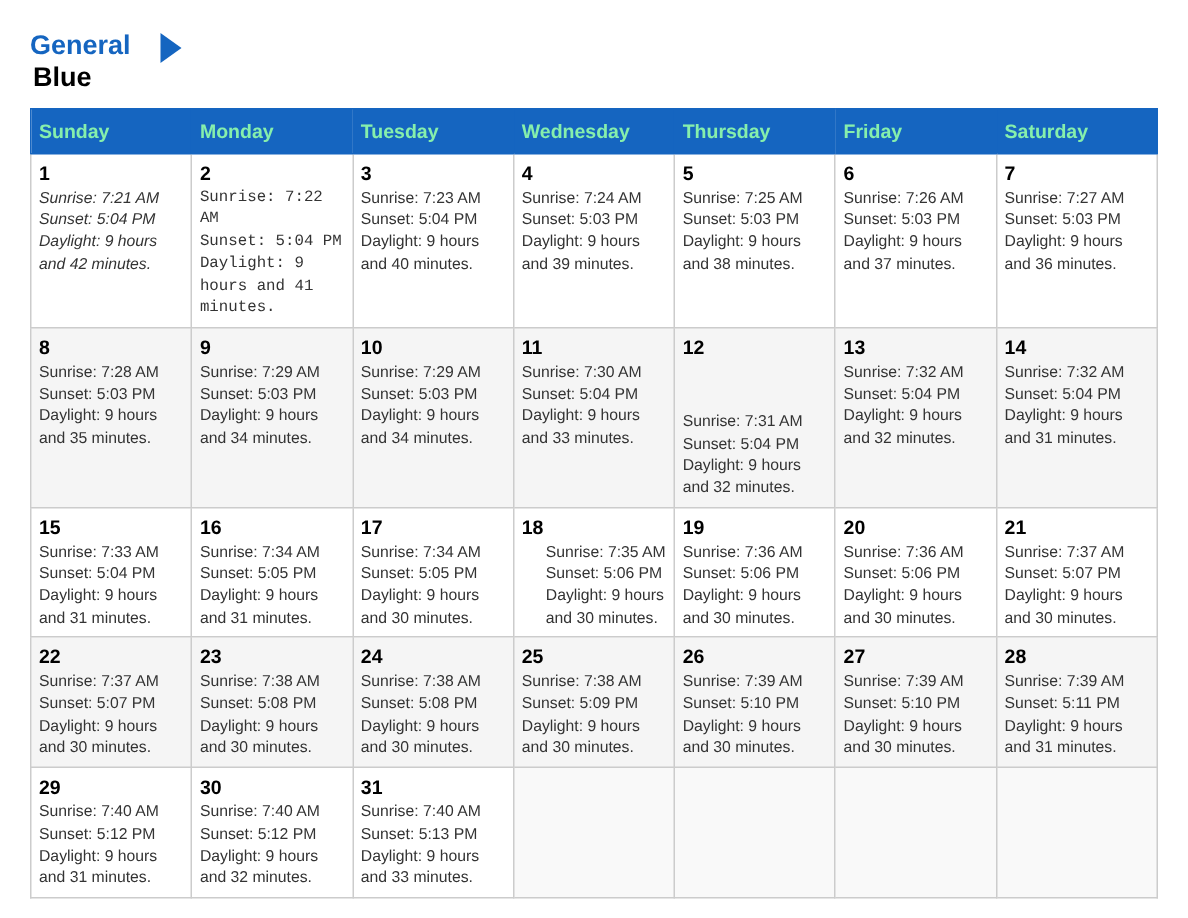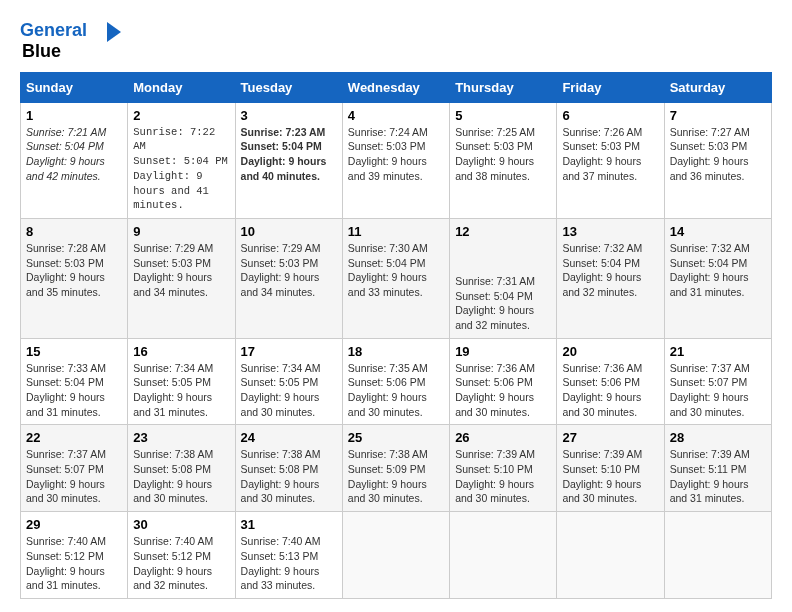--- a/index.html
+++ b/index.html
@@ -48,21 +48,21 @@
       font-weight: normal;
       color: #444;
     }
     .calendar {
       width: 100%;
       border-collapse: collapse;
       font-size: 11px;
     }
     .calendar thead th {
       background: #1565c0;
-      color: #ffffff;
+      color: #86efac;
       padding: 7px 5px;
       text-align: left;
       font-size: 13px;
       font-weight: bold;
       border: 1px solid #1565c0;
     }
     .calendar tbody td {
       border: 1px solid #ccc;
       vertical-align: top;
       padding: 5px;
@@ -132,21 +132,21 @@
 Daylight: 9 hours and 42 minutes.</div>
         </td>
         <td>
           <span class="day-num">2</span>
           <div class="day-info" style="white-space: pre-line; font-family: Liberation Mono, monospace;">Sunrise: 7:22 AM
 Sunset: 5:04 PM
 Daylight: 9 hours and 41 minutes.</div>
         </td>
         <td>
           <span class="day-num">3</span>
-          <div class="day-info" style="white-space: pre-line; font-weight: bold;">Sunrise: 7:23 AM
+          <div class="day-info" style="white-space: pre-line;">Sunrise: 7:23 AM
 Sunset: 5:04 PM
 Daylight: 9 hours and 40 minutes.</div>
         </td>
         <td>
           <span class="day-num">4</span>
           <div class="day-info" style="white-space: pre-line;">Sunrise: 7:24 AM
 Sunset: 5:03 PM
 Daylight: 9 hours and 39 minutes.</div>
         </td>
         <td>
@@ -226,21 +226,21 @@
 Daylight: 9 hours and 31 minutes.</div>
         </td>
         <td>
           <span class="day-num">17</span>
           <div class="day-info" style="white-space: pre-line;">Sunrise: 7:34 AM
 Sunset: 5:05 PM
 Daylight: 9 hours and 30 minutes.</div>
         </td>
         <td>
           <span class="day-num">18</span>
-          <div class="day-info" style="white-space: pre-line;">Sunrise: 7:35 AM
+          <div class="day-info" style="white-space: pre-line; margin-left: 16px;">Sunrise: 7:35 AM
 Sunset: 5:06 PM
 Daylight: 9 hours and 30 minutes.</div>
         </td>
         <td>
           <span class="day-num">19</span>
           <div class="day-info" style="white-space: pre-line;">Sunrise: 7:36 AM
 Sunset: 5:06 PM
 Daylight: 9 hours and 30 minutes.</div>
         </td>
         <td>

